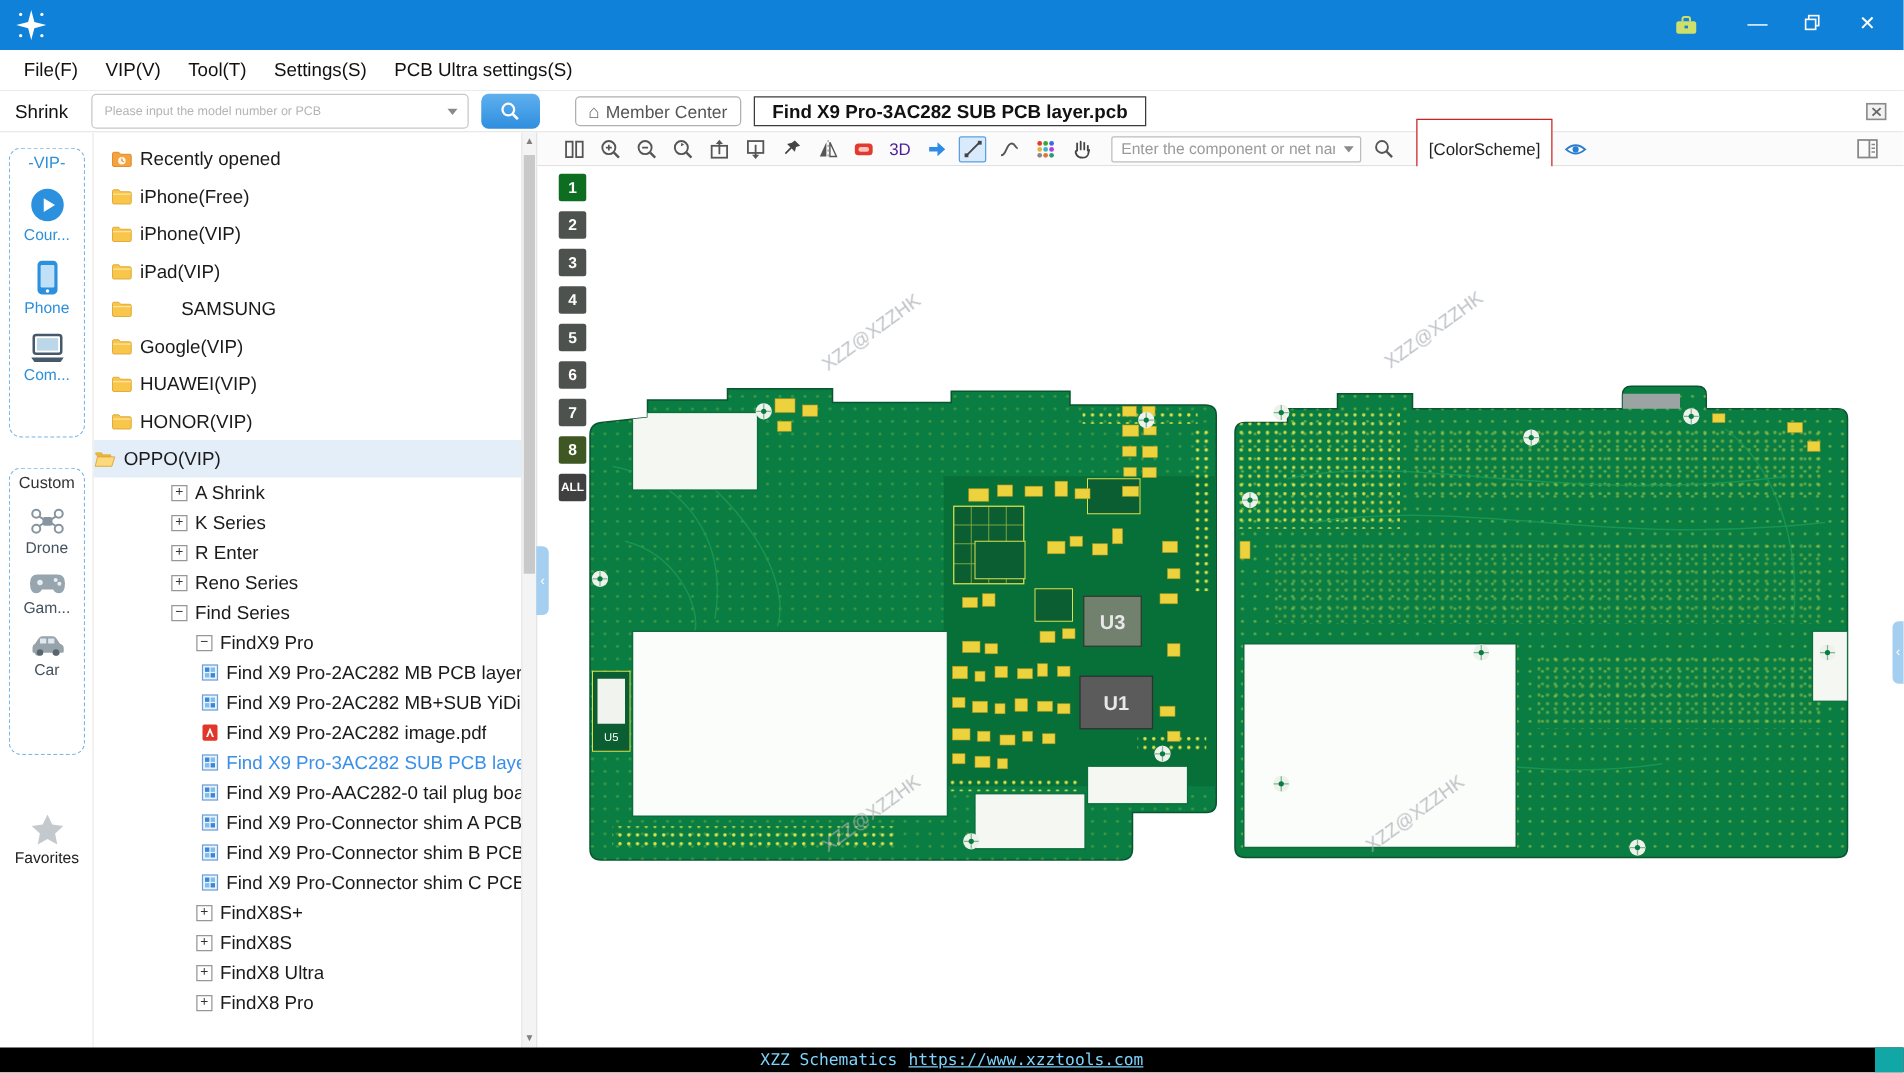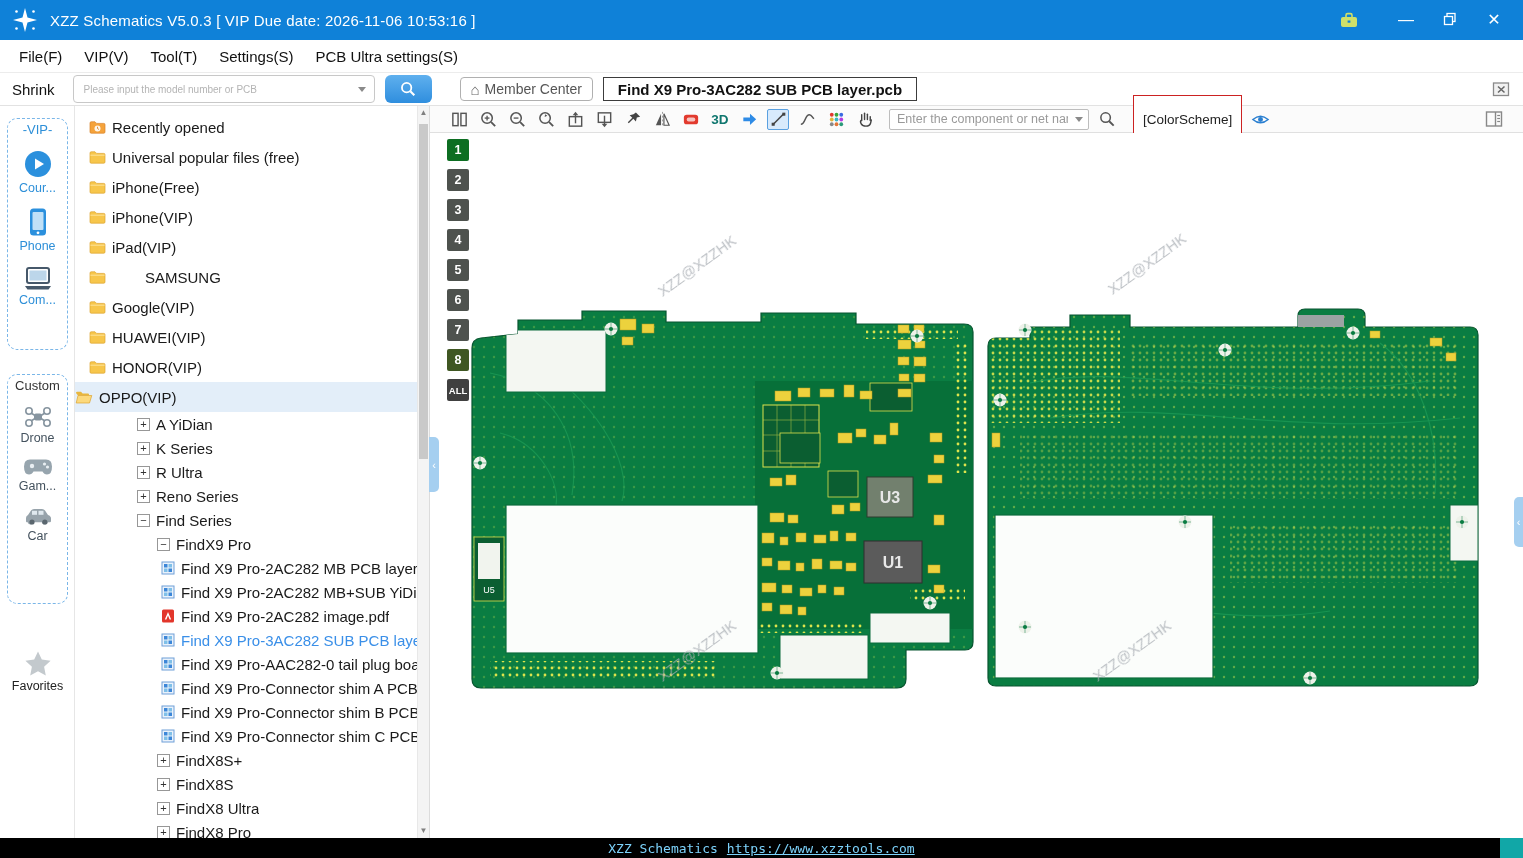--- a/index.html
+++ b/index.html
@@ -56,21 +56,21 @@
   .vscroll{position:absolute;right:0;top:0;bottom:0;width:12px;background:#f4f4f4;border-left:1px solid #e8e8e8}
   .vscroll .arr{position:absolute;left:0;width:11px;height:14px;color:#808080;font-size:8px;text-align:center;line-height:14px;cursor:pointer}
   .vscroll .arr.up{top:0}
   .vscroll .arr.dn{bottom:0}
   .vscroll .thumb{position:absolute;left:1px;top:18px;width:9px;height:335px;background:#c9c9c9;cursor:pointer}
 
   
   .vtoolbar{position:absolute;left:430px;top:106px;right:0;height:27px;background:#fbfbfb;border-bottom:1px solid #e0e0e0;display:flex;align-items:center;padding-left:18px;gap:7px}
   .ticon{width:22px;height:21px;display:flex;align-items:center;justify-content:center;flex:none;cursor:pointer}
   .ticon.selected{border:1px solid #5aa0e0;background:#d8eafc;border-radius:2px}
-  .threed{font-size:13.5px;font-weight:bold;color:#0f766e}
+  .threed{font-size:13.5px;font-weight:normal;color:#4c1d95}
   .comp-search{position:relative;margin-left:6px}
   .comp-search input{width:200px;height:21px;border:1px solid #bdbdbd;border-radius:2px;padding:0 20px 0 7px;font-size:12.5px;color:#333;outline:none;font-family:"Liberation Sans",sans-serif}
   .comp-search input::placeholder{color:#9a9a9a}
   .comp-search .tri-down{top:8px;right:6px}
   .colorscheme{margin-left:8px;border:1.5px solid #cc2222;background:#fff;padding:16px 9px;font-size:13.5px;color:#222;cursor:pointer;white-space:nowrap}
   .layers-icon{margin-left:auto;margin-right:18px}
 
   .canvas{position:absolute;left:430px;top:133px;right:0;bottom:20px;background:#fff;overflow:hidden}
   svg.pcb{position:absolute;left:0;top:0}
   .layers{position:absolute;left:17px;top:6px;display:flex;flex-direction:column;z-index:5}
@@ -89,21 +89,20 @@
 <body>
 
 <div class="titlebar">
   <svg width="26" height="26" viewBox="0 0 26 26">
     <path d="M13 1 L15.5 10.5 L25 13 L15.5 15.5 L13 25 L10.5 15.5 L1 13 L10.5 10.5 Z" fill="#fff"></path>
     <circle cx="4.5" cy="4.5" r="1.3" fill="#fff"></circle>
       <circle cx="21.5" cy="4.5" r="1.3" fill="#fff"></circle>
     <circle cx="4.5" cy="21.5" r="1.3" fill="#fff"></circle>
       <circle cx="21.5" cy="21.5" r="1.3" fill="#fff"></circle>
   </svg>
-  <span class="title">XZZ Schematics V5.0.3 [ VIP Due date: 2026-11-06 10:53:16 ]</span>
   <div class="win-controls">
     <span style="margin-right:14px;display:flex">
       <svg width="20" height="18" viewBox="0 0 20 18">
           <rect x="2" y="6" width="16" height="10" rx="2" fill="#cfe06a"></rect>
           <path d="M7 6 V4.2 Q7 2.6 8.6 2.6 L11.4 2.6 Q13 2.6 13 4.2 V6" stroke="#cfe06a" fill="none" stroke-width="1.6"></path>
           <rect x="8.6" y="9.5" width="2.8" height="2.2" fill="#0f81d8"></rect>
         </svg>
     </span>
     <span class="win-btn">—</span>
     <span class="win-btn">
@@ -227,89 +226,82 @@
           <circle cx="8.5" cy="8.5" r="3" fill="#fff" opacity="0.9"></circle>
           <path d="M8.5 6.8 V8.5 L10 9.5" stroke="#d9822a" stroke-width="0.9" fill="none"></path>
         </svg>
         <span class="tree-label">Recently opened</span>
       </div>
       <div class="tree-row f0" style="padding-left: 14px;">
         <svg class="ti" width="17" height="14" viewBox="0 0 17 14">
           <path d="M1 3 Q1 1.8 2.2 1.8 L6 1.8 L7.6 3.4 L14.8 3.4 Q16 3.4 16 4.6 L16 12 Q16 13.2 14.8 13.2 L2.2 13.2 Q1 13.2 1 12 Z" fill="#f7c64b" stroke="#dda32f" stroke-width="0.7"></path>
           <path d="M1.4 5.2 H15.6" stroke="#fde49a" stroke-width="1"></path>
         </svg>
-        <span class="tree-label">Universal popular files (free)</span>
+        <span class="tree-label">iPhone(Free)</span>
       </div>
       <div class="tree-row f0" style="padding-left: 14px;">
         <svg class="ti" width="17" height="14" viewBox="0 0 17 14">
           <path d="M1 3 Q1 1.8 2.2 1.8 L6 1.8 L7.6 3.4 L14.8 3.4 Q16 3.4 16 4.6 L16 12 Q16 13.2 14.8 13.2 L2.2 13.2 Q1 13.2 1 12 Z" fill="#f7c64b" stroke="#dda32f" stroke-width="0.7"></path>
           <path d="M1.4 5.2 H15.6" stroke="#fde49a" stroke-width="1"></path>
         </svg>
-        <span class="tree-label">iPhone(Free)</span>
+        <span class="tree-label">iPhone(VIP)</span>
       </div>
       <div class="tree-row f0" style="padding-left: 14px;">
         <svg class="ti" width="17" height="14" viewBox="0 0 17 14">
           <path d="M1 3 Q1 1.8 2.2 1.8 L6 1.8 L7.6 3.4 L14.8 3.4 Q16 3.4 16 4.6 L16 12 Q16 13.2 14.8 13.2 L2.2 13.2 Q1 13.2 1 12 Z" fill="#f7c64b" stroke="#dda32f" stroke-width="0.7"></path>
           <path d="M1.4 5.2 H15.6" stroke="#fde49a" stroke-width="1"></path>
         </svg>
-        <span class="tree-label">iPhone(VIP)</span>
+        <span class="tree-label">iPad(VIP)</span>
+      </div>
+      <div class="tree-row f0" style="padding-left: 14px; gap: 33px;">
+        <svg class="ti" width="17" height="14" viewBox="0 0 17 14">
+          <path d="M1 3 Q1 1.8 2.2 1.8 L6 1.8 L7.6 3.4 L14.8 3.4 Q16 3.4 16 4.6 L16 12 Q16 13.2 14.8 13.2 L2.2 13.2 Q1 13.2 1 12 Z" fill="#f7c64b" stroke="#dda32f" stroke-width="0.7"></path>
+          <path d="M1.4 5.2 H15.6" stroke="#fde49a" stroke-width="1"></path>
+        </svg>
+        <span class="tree-label">SAMSUNG</span>
       </div>
       <div class="tree-row f0" style="padding-left: 14px;">
         <svg class="ti" width="17" height="14" viewBox="0 0 17 14">
           <path d="M1 3 Q1 1.8 2.2 1.8 L6 1.8 L7.6 3.4 L14.8 3.4 Q16 3.4 16 4.6 L16 12 Q16 13.2 14.8 13.2 L2.2 13.2 Q1 13.2 1 12 Z" fill="#f7c64b" stroke="#dda32f" stroke-width="0.7"></path>
           <path d="M1.4 5.2 H15.6" stroke="#fde49a" stroke-width="1"></path>
         </svg>
-        <span class="tree-label">iPad(VIP)</span>
-      </div>
-      <div class="tree-row f0" style="padding-left: 14px; gap: 33px;">
-        <svg class="ti" width="17" height="14" viewBox="0 0 17 14">
-          <path d="M1 3 Q1 1.8 2.2 1.8 L6 1.8 L7.6 3.4 L14.8 3.4 Q16 3.4 16 4.6 L16 12 Q16 13.2 14.8 13.2 L2.2 13.2 Q1 13.2 1 12 Z" fill="#f7c64b" stroke="#dda32f" stroke-width="0.7"></path>
-          <path d="M1.4 5.2 H15.6" stroke="#fde49a" stroke-width="1"></path>
-        </svg>
-        <span class="tree-label">SAMSUNG</span>
+        <span class="tree-label">Google(VIP)</span>
       </div>
       <div class="tree-row f0" style="padding-left: 14px;">
         <svg class="ti" width="17" height="14" viewBox="0 0 17 14">
           <path d="M1 3 Q1 1.8 2.2 1.8 L6 1.8 L7.6 3.4 L14.8 3.4 Q16 3.4 16 4.6 L16 12 Q16 13.2 14.8 13.2 L2.2 13.2 Q1 13.2 1 12 Z" fill="#f7c64b" stroke="#dda32f" stroke-width="0.7"></path>
           <path d="M1.4 5.2 H15.6" stroke="#fde49a" stroke-width="1"></path>
         </svg>
-        <span class="tree-label">Google(VIP)</span>
+        <span class="tree-label">HUAWEI(VIP)</span>
       </div>
       <div class="tree-row f0" style="padding-left: 14px;">
         <svg class="ti" width="17" height="14" viewBox="0 0 17 14">
           <path d="M1 3 Q1 1.8 2.2 1.8 L6 1.8 L7.6 3.4 L14.8 3.4 Q16 3.4 16 4.6 L16 12 Q16 13.2 14.8 13.2 L2.2 13.2 Q1 13.2 1 12 Z" fill="#f7c64b" stroke="#dda32f" stroke-width="0.7"></path>
           <path d="M1.4 5.2 H15.6" stroke="#fde49a" stroke-width="1"></path>
         </svg>
-        <span class="tree-label">HUAWEI(VIP)</span>
-      </div>
-      <div class="tree-row f0" style="padding-left: 14px;">
-        <svg class="ti" width="17" height="14" viewBox="0 0 17 14">
-          <path d="M1 3 Q1 1.8 2.2 1.8 L6 1.8 L7.6 3.4 L14.8 3.4 Q16 3.4 16 4.6 L16 12 Q16 13.2 14.8 13.2 L2.2 13.2 Q1 13.2 1 12 Z" fill="#f7c64b" stroke="#dda32f" stroke-width="0.7"></path>
-          <path d="M1.4 5.2 H15.6" stroke="#fde49a" stroke-width="1"></path>
-        </svg>
         <span class="tree-label">HONOR(VIP)</span>
       </div>
       <div class="tree-row f0 selected" style="">
         <svg class="ti" width="18" height="14" viewBox="0 0 18 14">
           <path d="M1 3 Q1 1.8 2.2 1.8 L6 1.8 L7.6 3.4 L13 3.4 Q14 3.4 14 4.4 L14 5.5 L3 5.5 Z" fill="#e8b63e"></path>
           <path d="M3 5.5 L16.8 5.5 L14.5 13 L1.2 13 Z" fill="#fcd97c" stroke="#dda32f" stroke-width="0.7"></path>
         </svg>
         <span class="tree-label">OPPO(VIP)</span>
       </div>
       <div class="tree-row fN" style="padding-left: 62px;">
         <span class="expander">+</span>
-        <span class="tree-label">A YiDian</span>
+        <span class="tree-label">A Shrink</span>
       </div>
       <div class="tree-row fN" style="padding-left: 62px;">
         <span class="expander">+</span>
         <span class="tree-label">K Series</span>
       </div>
       <div class="tree-row fN" style="padding-left: 62px;">
         <span class="expander">+</span>
-        <span class="tree-label">R Ultra</span>
+        <span class="tree-label">R Enter</span>
       </div>
       <div class="tree-row fN" style="padding-left: 62px;">
         <span class="expander">+</span>
         <span class="tree-label">Reno Series</span>
       </div>
       <div class="tree-row fN" style="padding-left: 62px;">
         <span class="expander">−</span>
         <span class="tree-label">Find Series</span>
       </div>
       <div class="tree-row fN" style="padding-left: 82px;">

